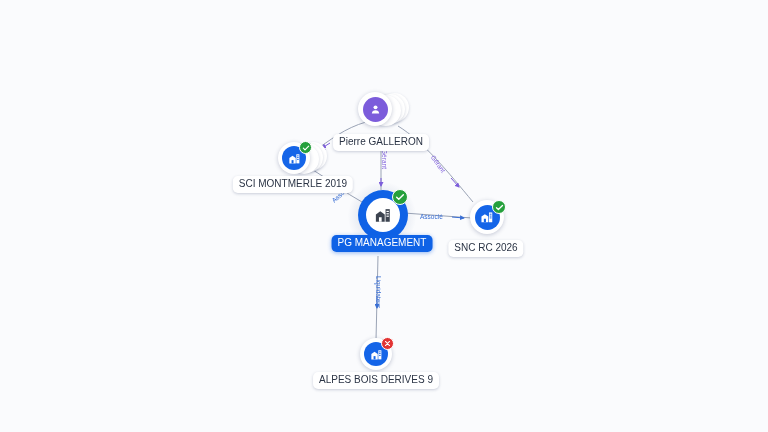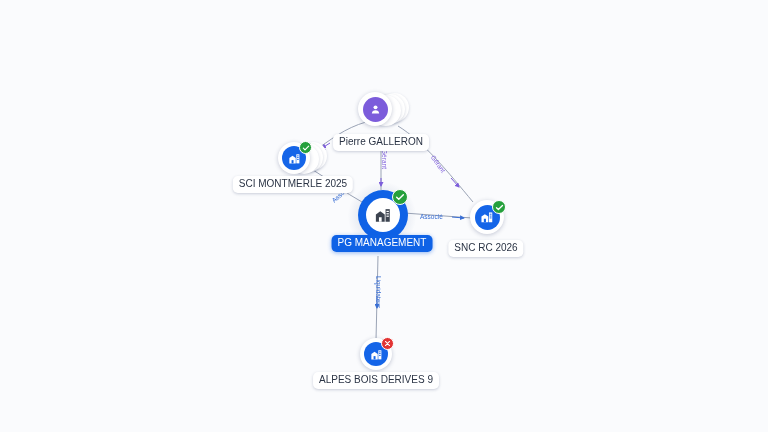--- a/index.html
+++ b/index.html
@@ -169,21 +169,21 @@
         <rect x="6.6" y="15" width="3.6" height="6" fill="#1565e8"></rect>
       </svg>
     </div>
   </div>
   <div class="badge ok" style="left:21px;top:0px;width:13px;height:13px;">
     <svg width="8" height="8" viewBox="0 0 24 24">
       <path d="M4 12.5l5 5 11-11" fill="none" stroke="#ffffff" stroke-width="3.4" stroke-linecap="round" stroke-linejoin="round"></path>
     </svg>
   </div>
 </div>
-<div class="nlabel" style="left:293px;top:176px;">SCI MONTMERLE 2025</div>
+<div class="nlabel" style="left:293px;top:176px;">SCI MONTMERLE 2019</div>
 
 <div class="node" style="left:356px;top:190px;width:54px;height:68px;">
   <div class="pinhalo" style="left:-8px;top:-8px;width:68px;height:68px;"></div>
   <div class="pin" style="left:2px;top:0px;">
     <div class="pintail"></div>
     <div class="pinbody"></div>
     <div class="pinhole">
       <svg width="18" height="18" viewBox="0 0 24 24">
         <path d="M2.5 21V11.2L8.4 7.1l5.9 4.1V21z" fill="#3d4450"></path>
         <rect x="15.4" y="4.2" width="5.6" height="16.8" fill="#3d4450"></rect>

